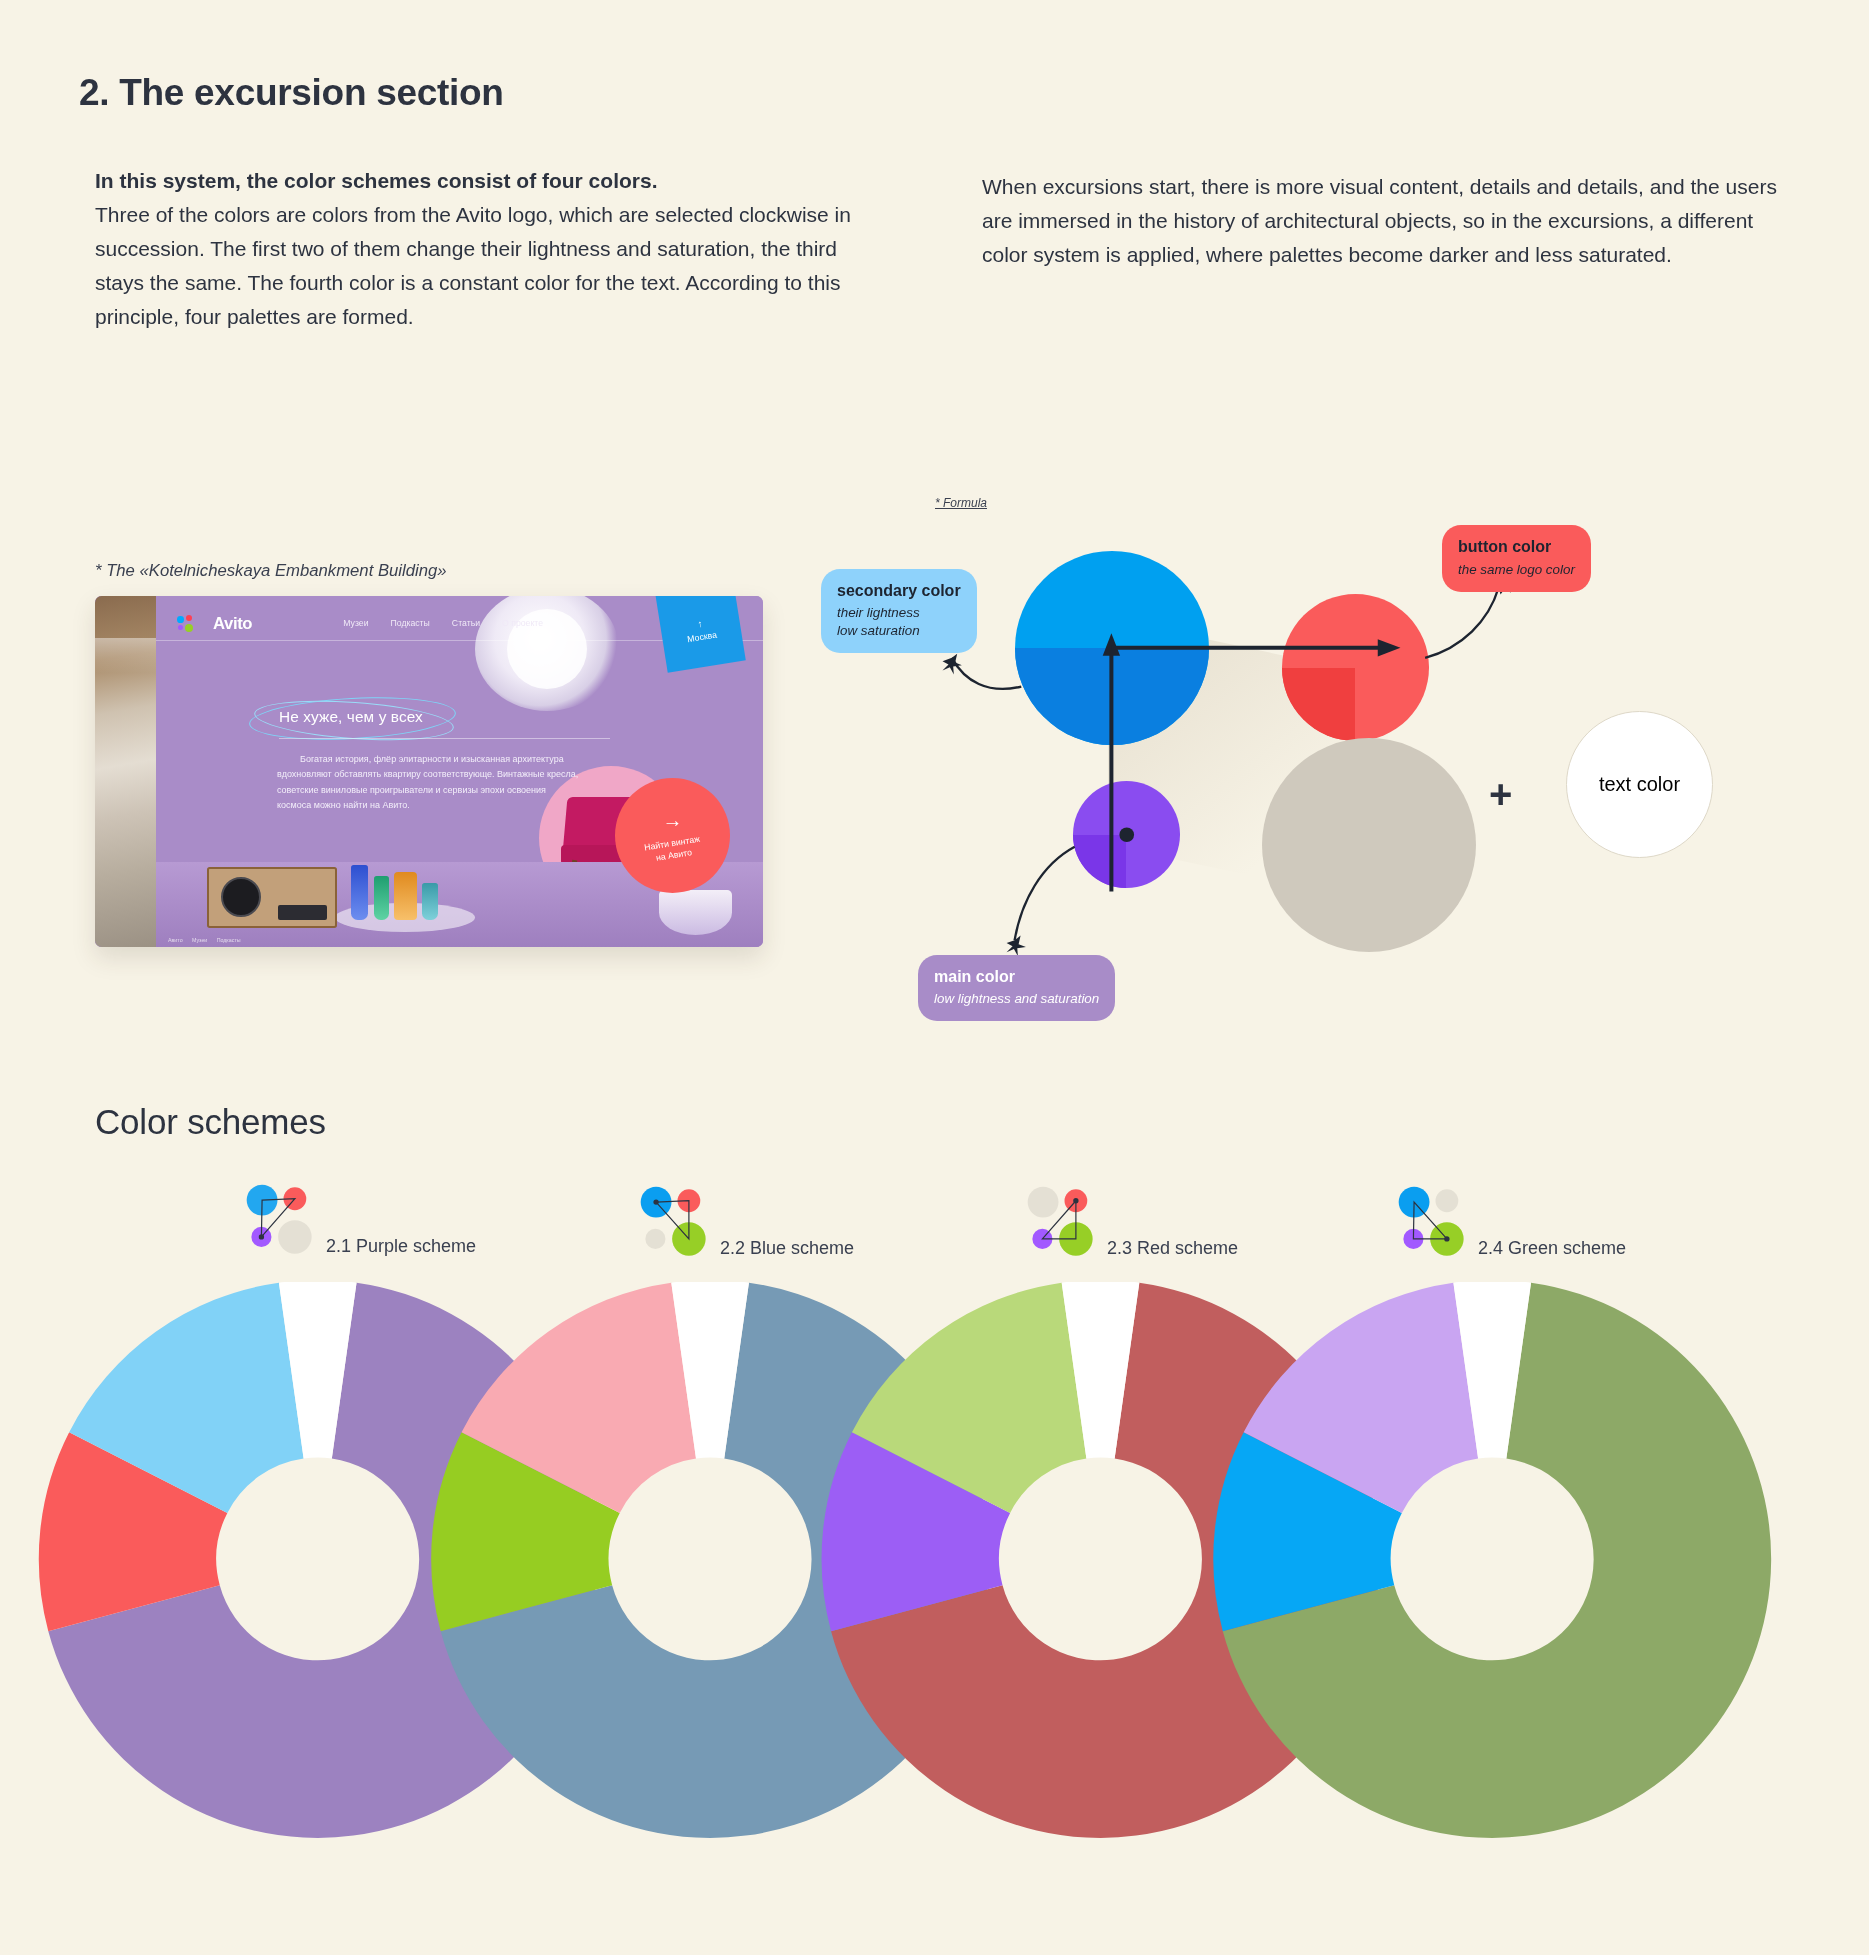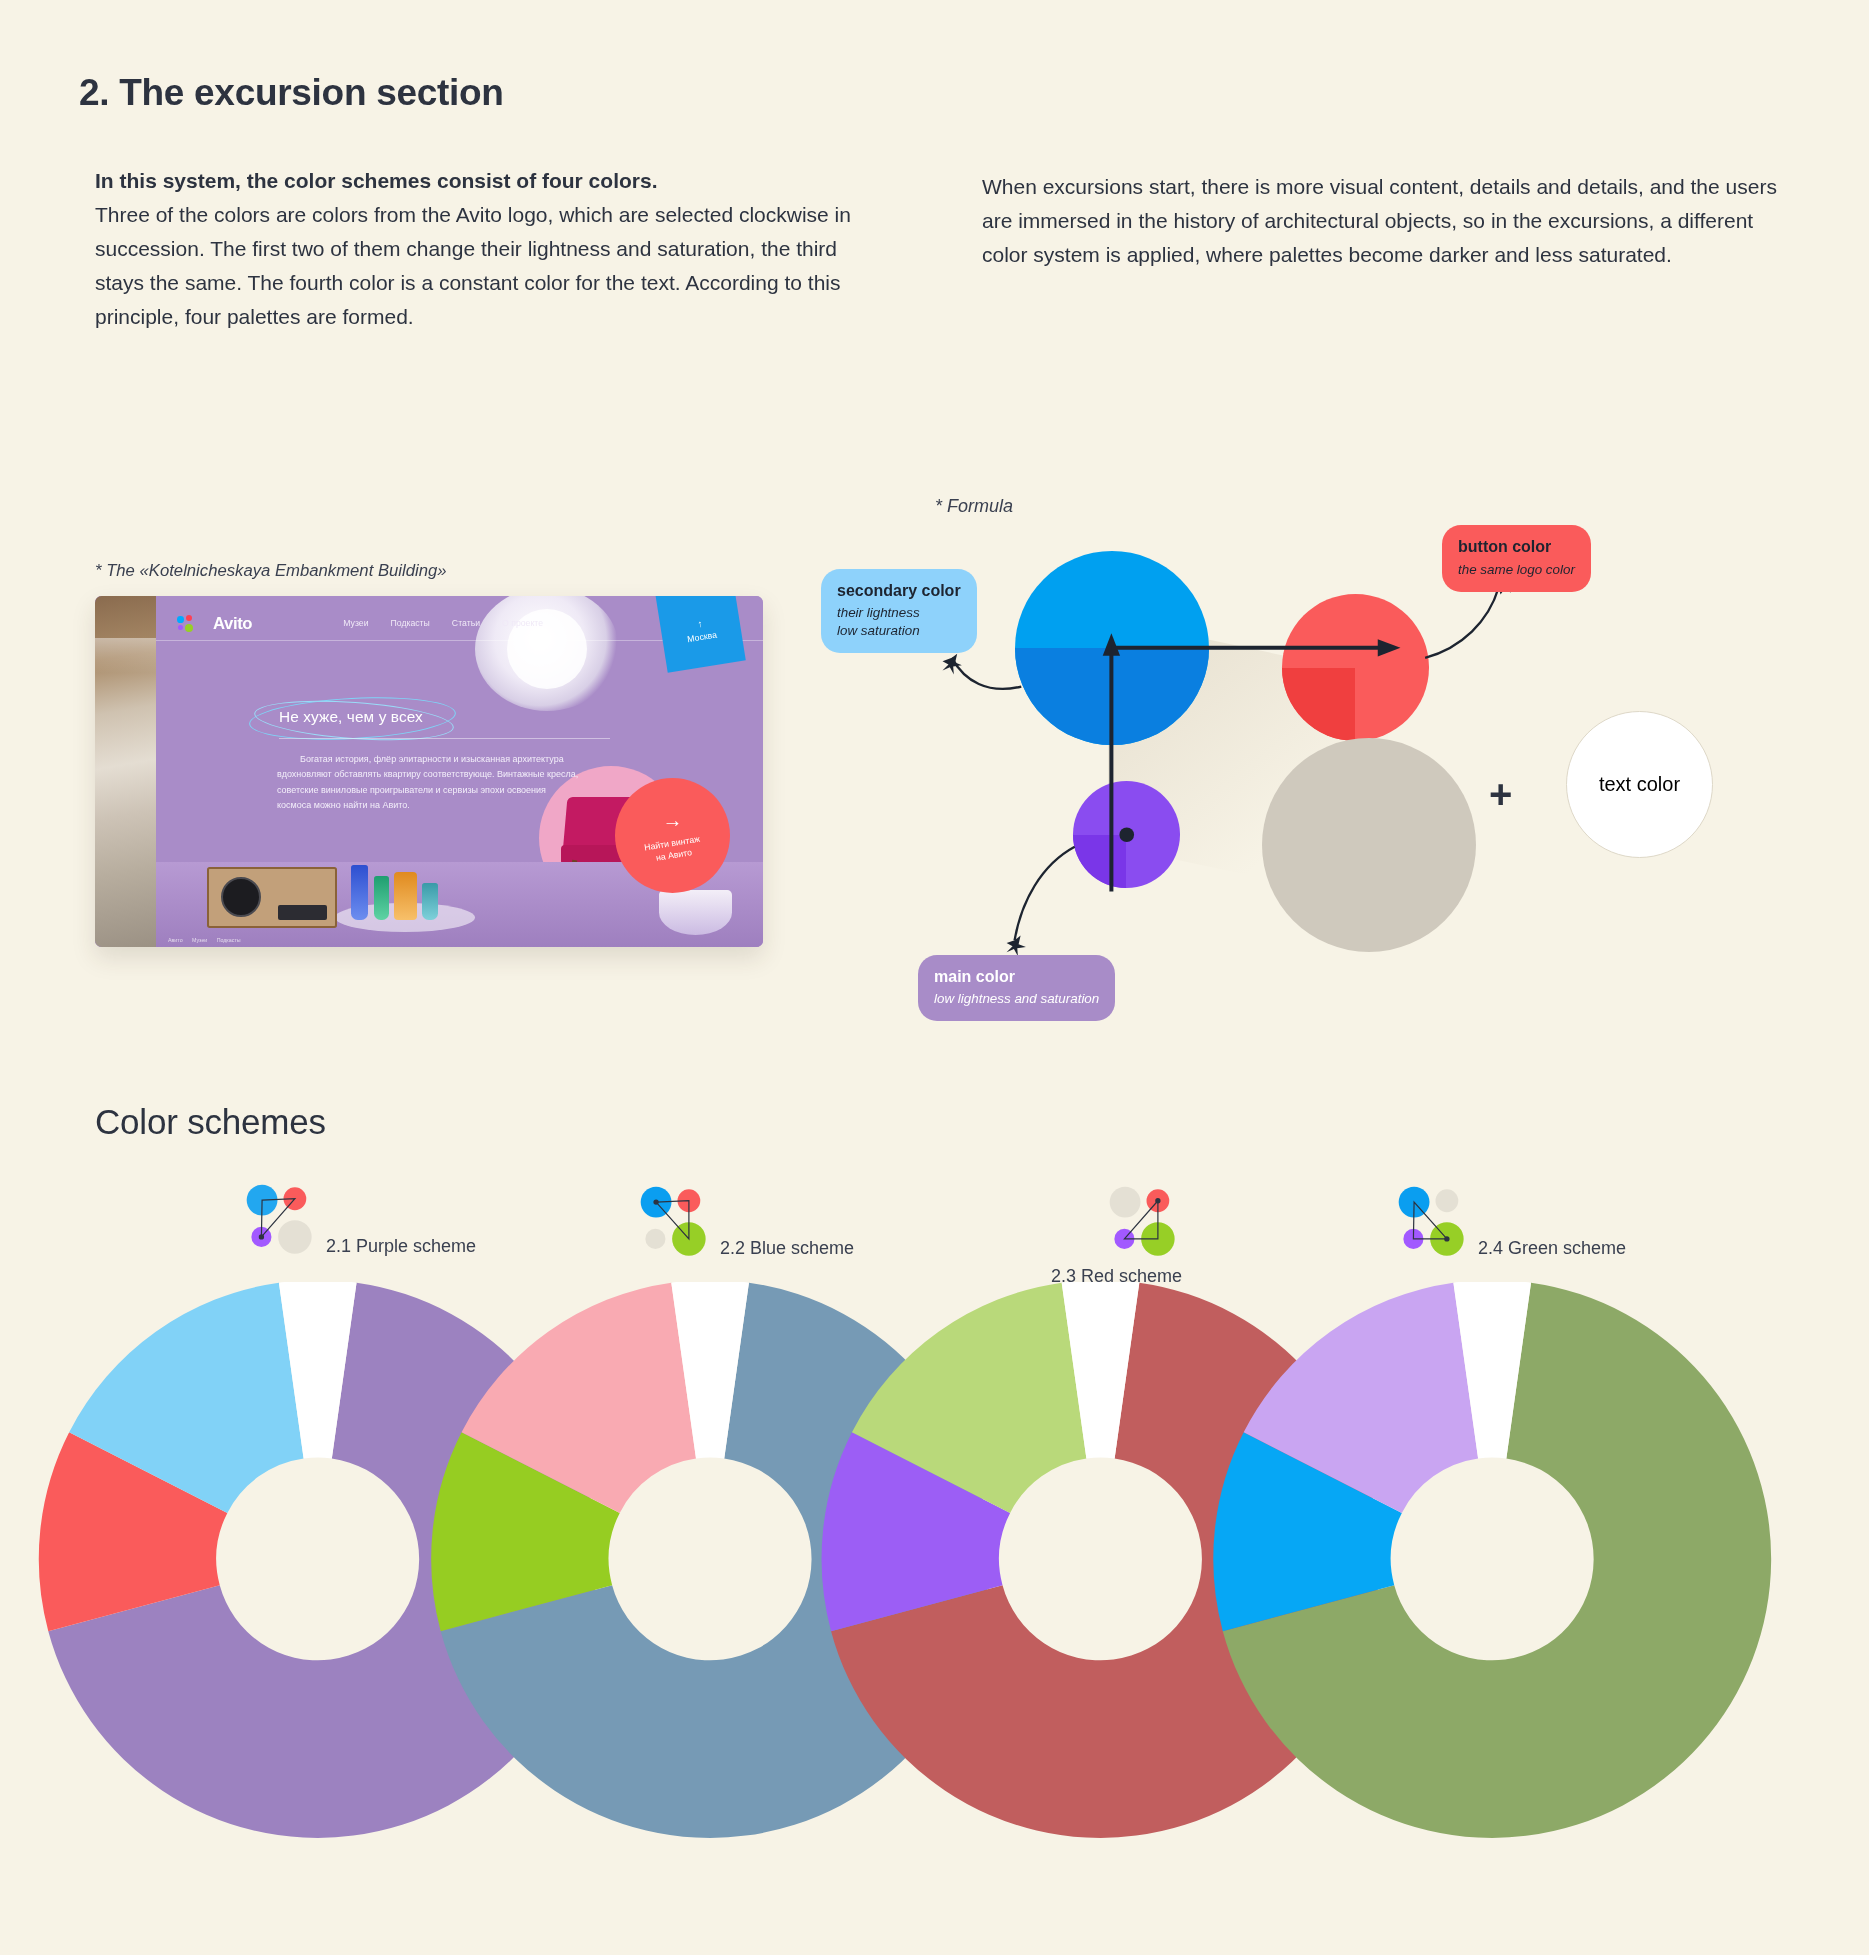--- a/index.html
+++ b/index.html
@@ -26,21 +26,21 @@
   .col-right {
     position: absolute; left: 982px; top: 170px; width: 811px;
     font-size: 21px; line-height: 1.62; color: #2d3340;
   }
 
   .caption {
     position: absolute; font-style: italic; font-size: 16.7px;
     color: #3a4050;
   }
   #img-caption { left: 95px; top: 561px; }
-  #formula-caption { left: 935px; top: 496px; font-size: 18px; }
+  #formula-caption { left: 935px; top: 496px; font-size: 12px; text-decoration: underline; }
 
   .h2 {
     position: absolute; left: 95px; top: 1102px;
     font-size: 35px; font-weight: 400; letter-spacing: -0.2px;
     color: #2d3340;
   }
 
   
   .mockup {
     position: absolute; left: 95px; top: 596px;
@@ -239,21 +239,21 @@
   .f-label .sub { font-size: 13.4px; font-style: italic; line-height: 1.3; margin-top: 3.3px; }
   .lbl-secondary { left: 0px;   top: 55px;  background: #8ed2fb; color: #1d2430; }
   .lbl-button    { left: 621px; top: 11.4px;  background: #fa5b5b; color: #1d2430; }
   .lbl-main      { left: 97px; top: 441px; background: #a88cc8; color: #ffffff; }
   .f-svg { position: absolute; left: 0; top: 0; width: 988px; height: 508px; pointer-events: none; }
 
   
   .scheme-head { position: absolute; display: flex; align-items: flex-end; gap: 7px; }
   .sh1 { left: 244px;  top: 1182px; }
   .sh2 { left: 638px;  top: 1184px; }
-  .sh3 { left: 1051px; top: 1184px; flex-direction: column; }
+  .sh3 { left: 1025px; top: 1184px; }
   .sh4 { left: 1396px; top: 1184px; }
   .scheme-head .lbl { font-size: 18px; color: #3a4050; }
   .mini { position: relative; width: 75px; height: 75px; }
   .mini svg { position: absolute; left: 0; top: 0; width: 75px; height: 75px; }
 
   .donuts { position: absolute; left: 0; top: 1282px; width: 1870px; height: 674px; }
   .donuts svg { display: block; }
 </style>
 </head>
 <body>

